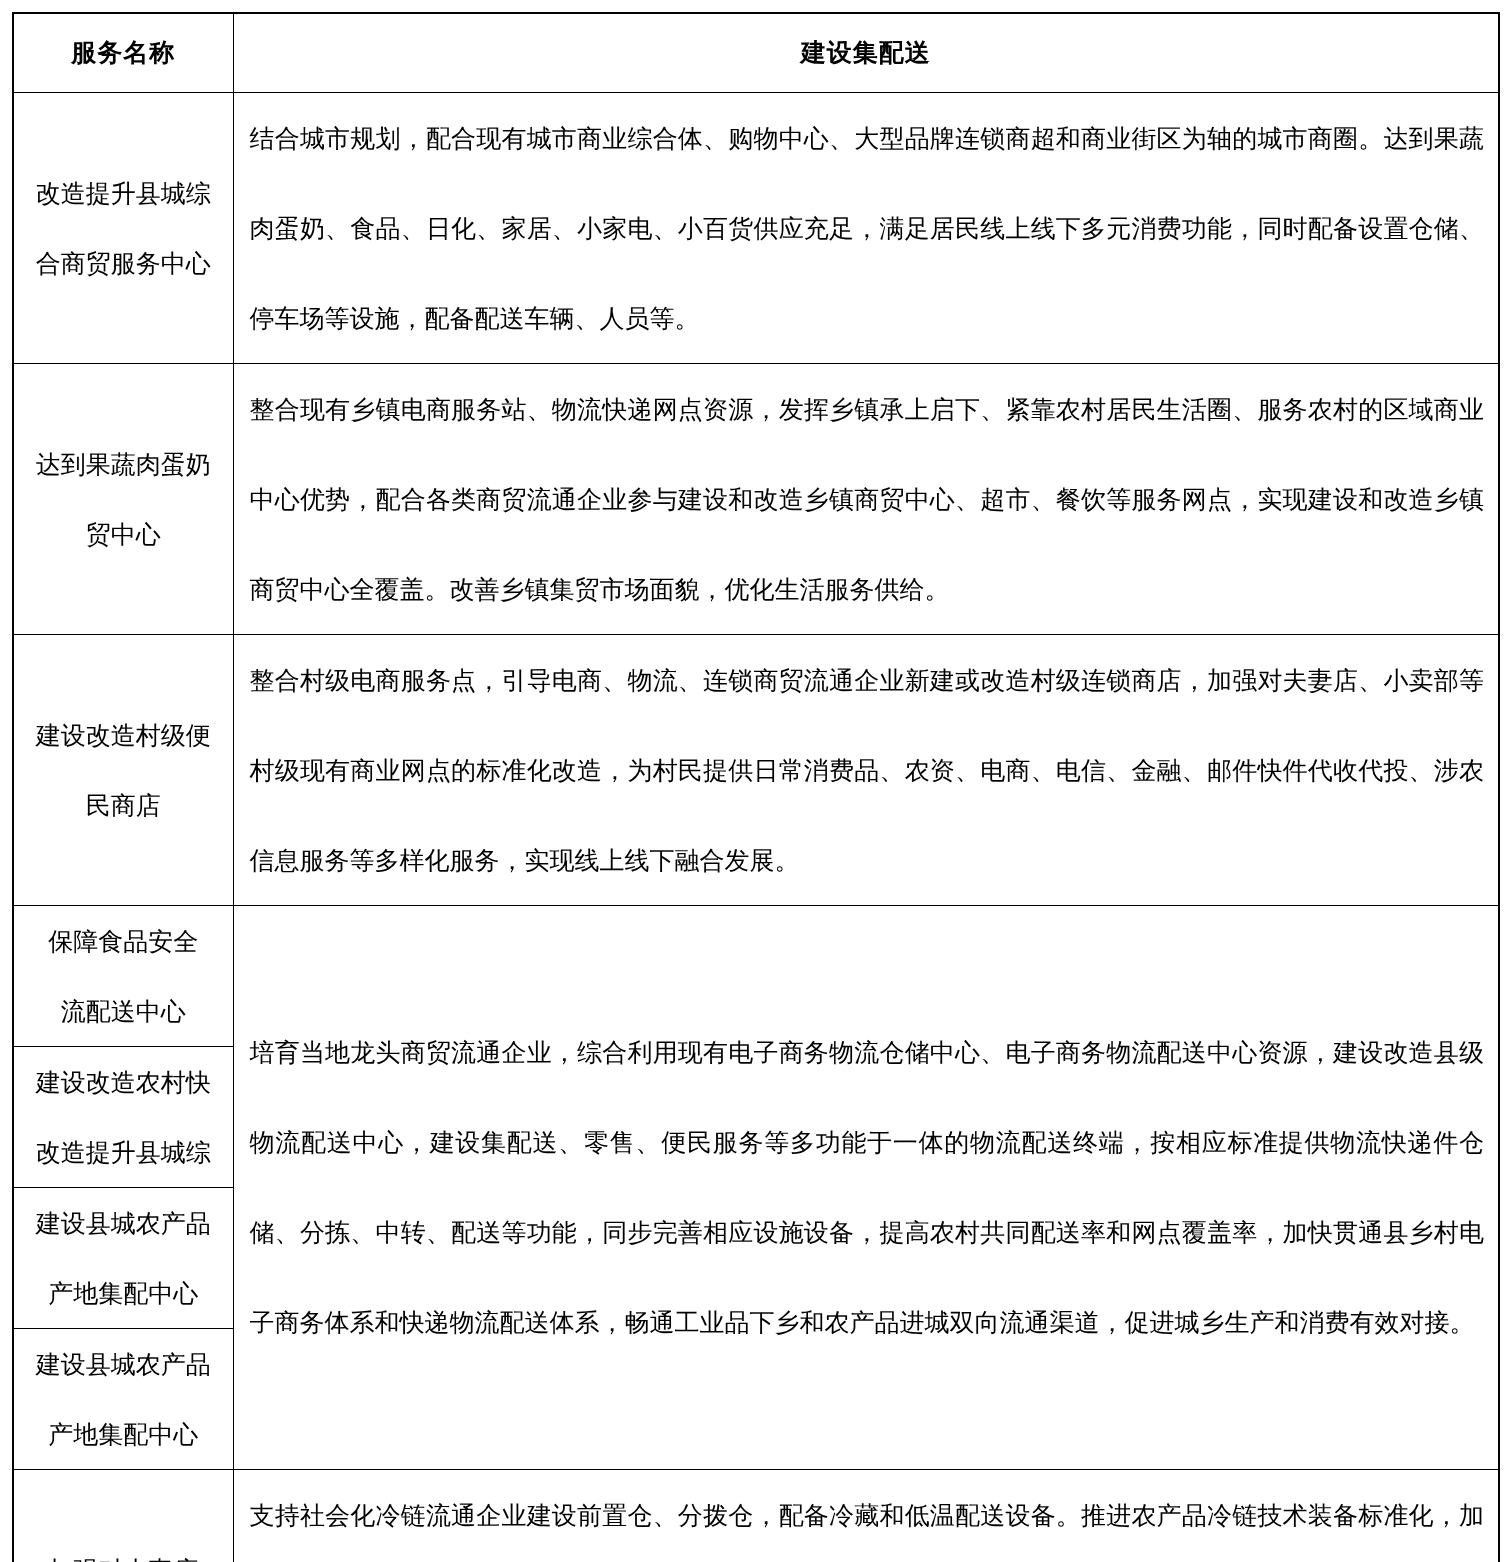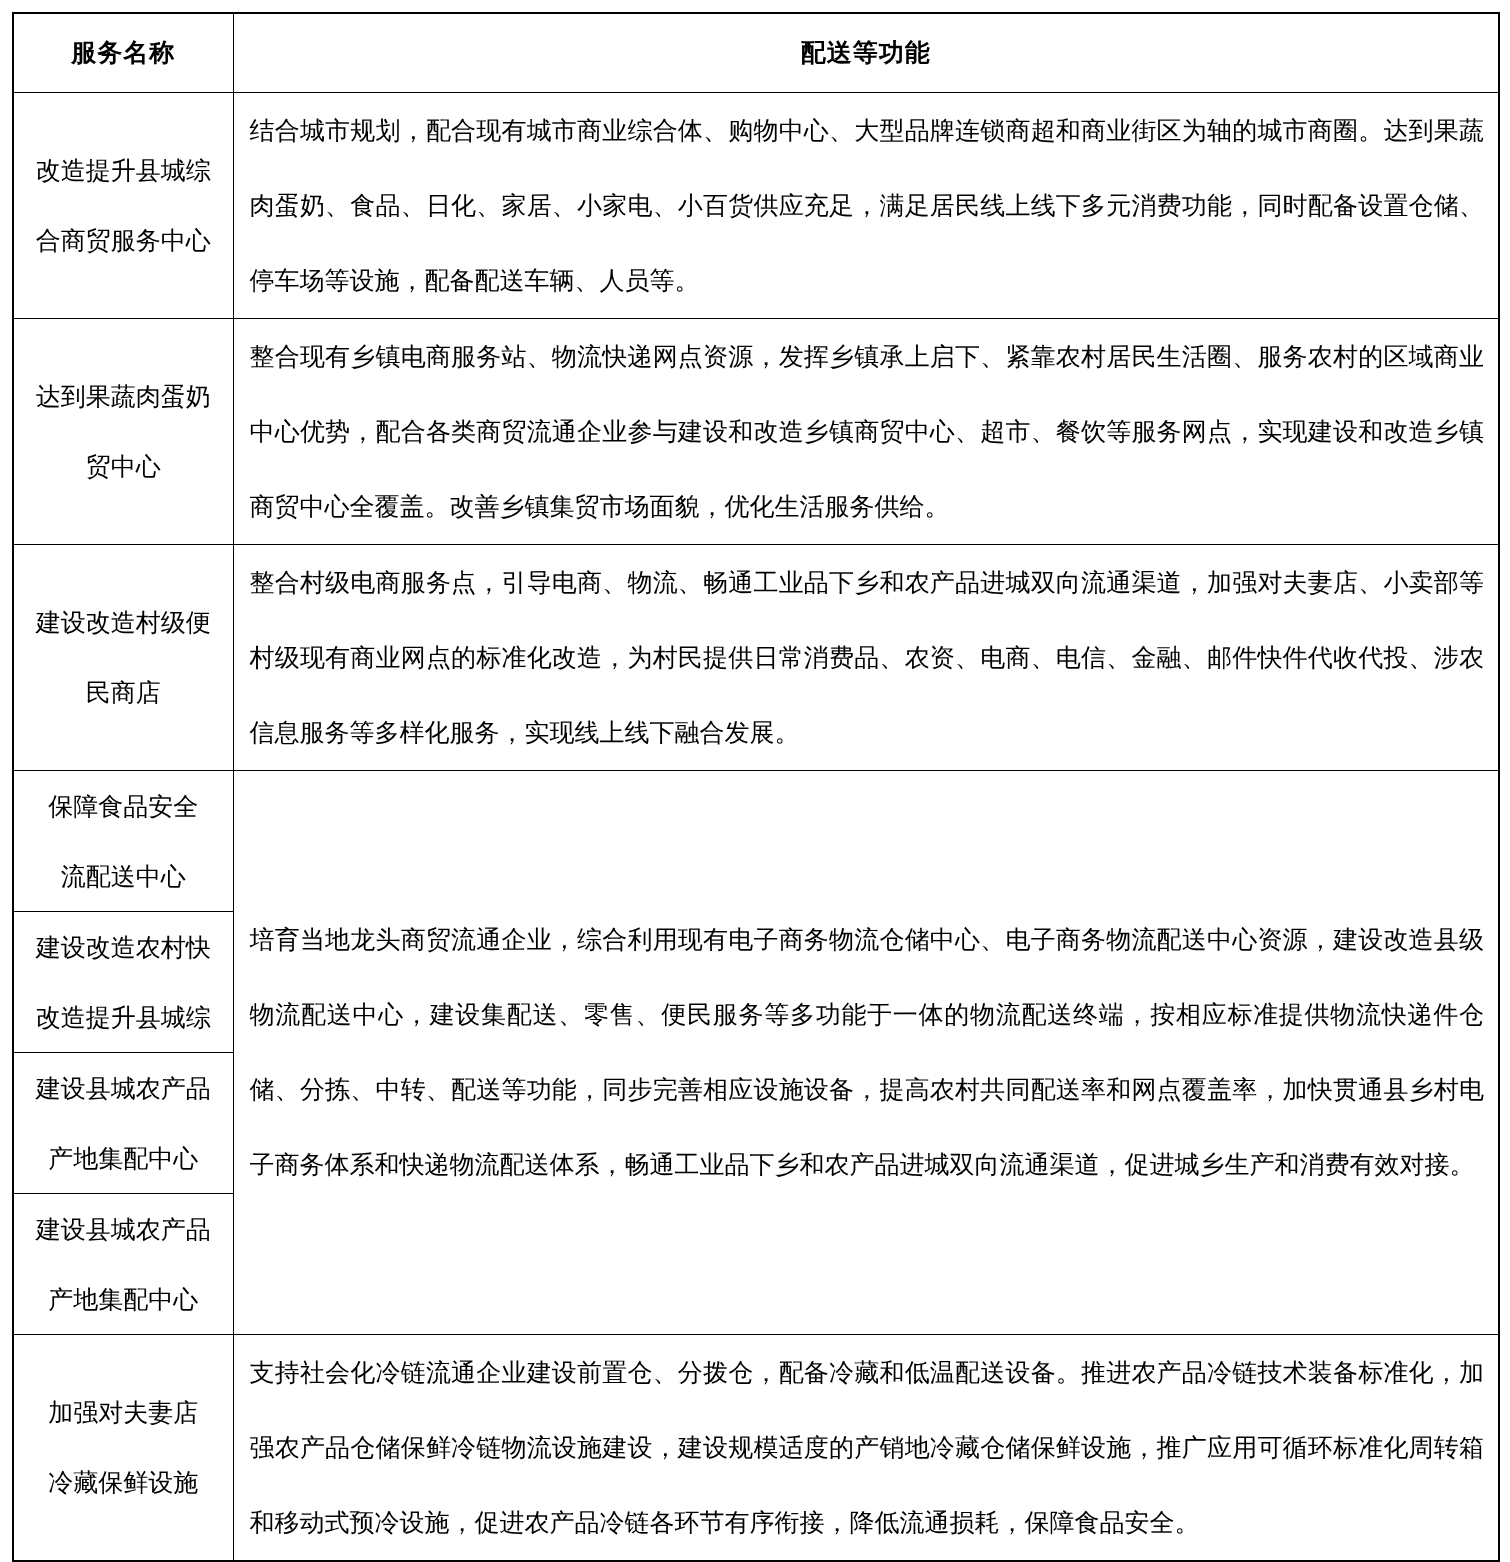--- a/index.html
+++ b/index.html
@@ -39,59 +39,59 @@
   td.name {
     font-size: 25px;
     line-height: 70px;
     text-align: center;
     vertical-align: middle;
     white-space: pre-line;
     padding: 0 10px;
   }
   td.content {
     font-size: 25px;
-    line-height: 75px;
+    line-height: 90px;
     text-align: justify;
     vertical-align: middle;
     padding: 0 14px 0 16px;
     margin-top: 28px;
   }
   tr.subrow td.name { height: 139px; }
   tr.bodyrow td.name { }
 </style>
 </head>
 <body>
 
 <table class="services">
   <colgroup>
     <col class="name-col">
     <col class="content-col">
   </colgroup>
   <tbody>
       <tr>
     <th class="hdr">服务名称</th>
-    <th class="hdr">配送等功能</th>
+    <th class="hdr">建设集配送</th>
   </tr>
 
   <tr class="bodyrow">
     <td class="name">改造提升县城综
 合商贸服务中心</td>
     <td class="content">结合城市规划，配合现有城市商业综合体、购物中心、大型品牌连锁商超和商业街区为轴的城市商圈。达到果蔬肉蛋奶、食品、日化、家居、小家电、小百货供应充足，满足居民线上线下多元消费功能，同时配备设置仓储、停车场等设施，配备配送车辆、人员等。</td>
   </tr>
 
   <tr class="bodyrow">
     <td class="name">达到果蔬肉蛋奶
 贸中心</td>
     <td class="content">整合现有乡镇电商服务站、物流快递网点资源，发挥乡镇承上启下、紧靠农村居民生活圈、服务农村的区域商业中心优势，配合各类商贸流通企业参与建设和改造乡镇商贸中心、超市、餐饮等服务网点，实现建设和改造乡镇商贸中心全覆盖。改善乡镇集贸市场面貌，优化生活服务供给。</td>
   </tr>
 
   <tr class="bodyrow">
     <td class="name">建设改造村级便
 民商店</td>
-    <td class="content">整合村级电商服务点，引导电商、物流、畅通工业品下乡和农产品进城双向流通渠道，加强对夫妻店、小卖部等村级现有商业网点的标准化改造，为村民提供日常消费品、农资、电商、电信、金融、邮件快件代收代投、涉农信息服务等多样化服务，实现线上线下融合发展。</td>
+    <td class="content">整合村级电商服务点，引导电商、物流、连锁商贸流通企业新建或改造村级连锁商店，加强对夫妻店、小卖部等村级现有商业网点的标准化改造，为村民提供日常消费品、农资、电商、电信、金融、邮件快件代收代投、涉农信息服务等多样化服务，实现线上线下融合发展。</td>
   </tr>
 
   <tr class="subrow">
     <td class="name">保障食品安全
 流配送中心</td>
     <td class="content" rowspan="4">培育当地龙头商贸流通企业，综合利用现有电子商务物流仓储中心、电子商务物流配送中心资源，建设改造县级物流配送中心，建设集配送、零售、便民服务等多功能于一体的物流配送终端，按相应标准提供物流快递件仓储、分拣、中转、配送等功能，同步完善相应设施设备，提高农村共同配送率和网点覆盖率，加快贯通县乡村电子商务体系和快递物流配送体系，畅通工业品下乡和农产品进城双向流通渠道，促进城乡生产和消费有效对接。</td>
   </tr>
   <tr class="subrow">
     <td class="name">建设改造农村快
 改造提升县城综</td>

